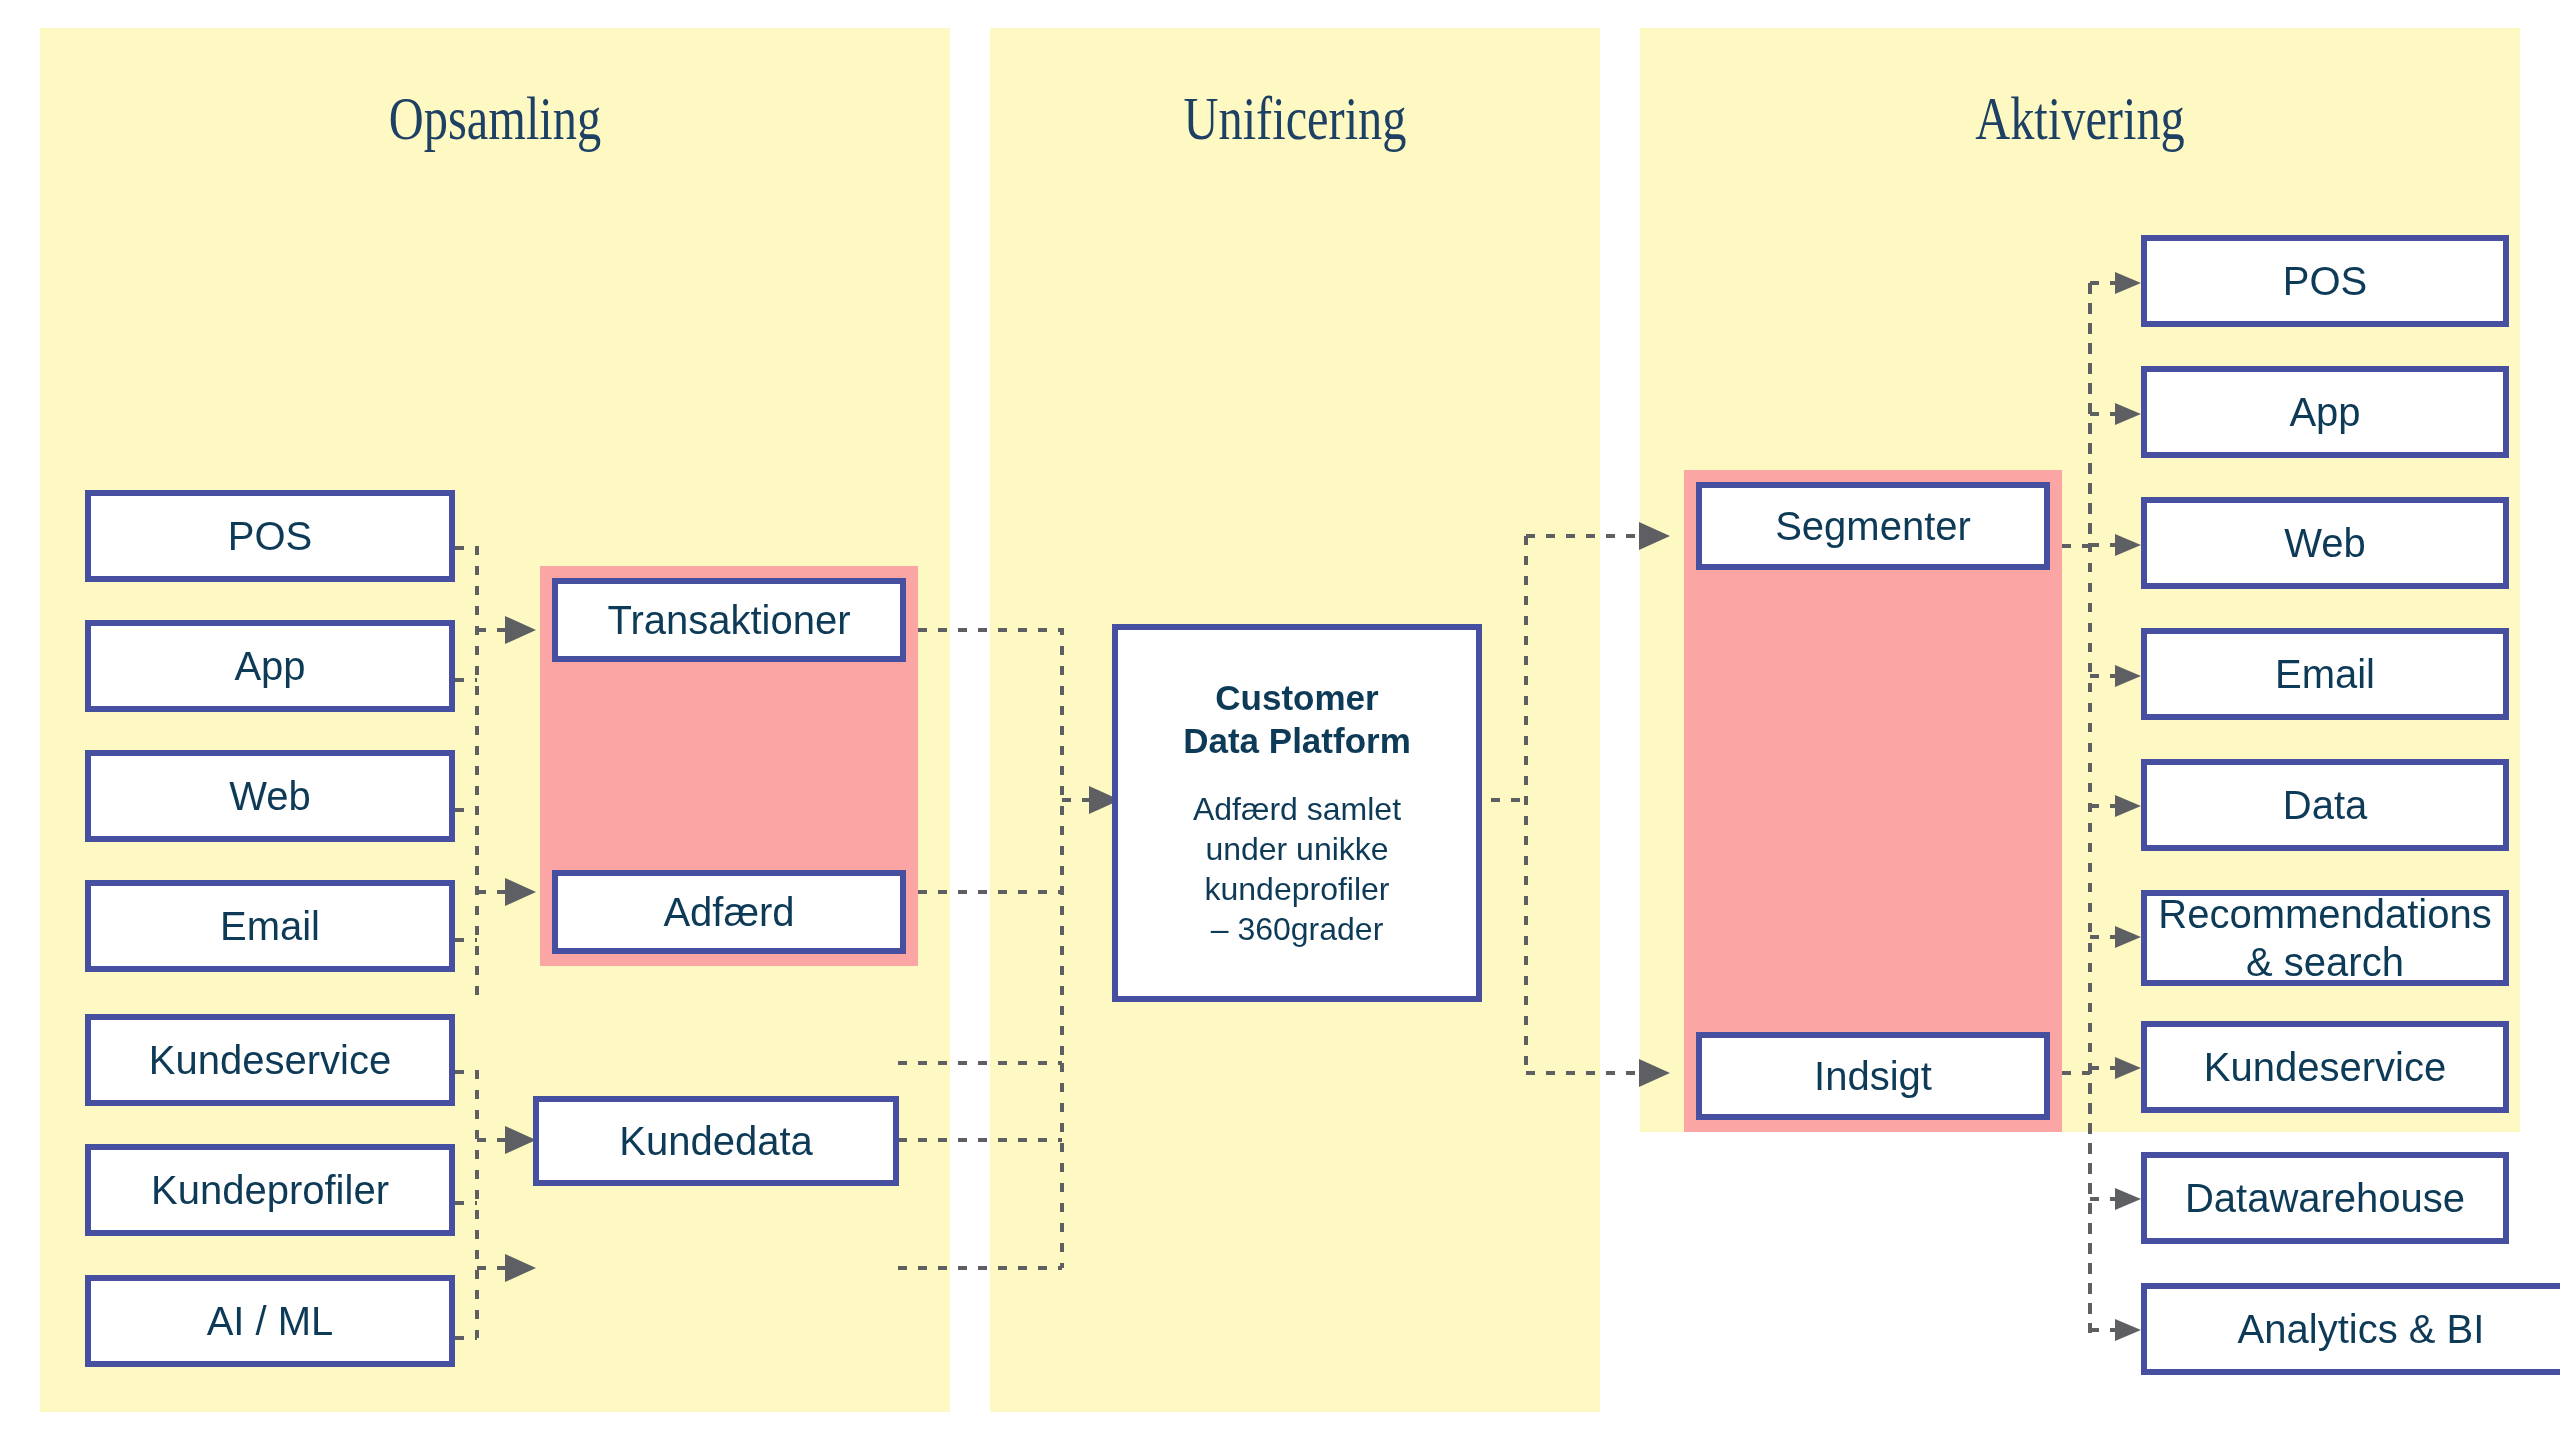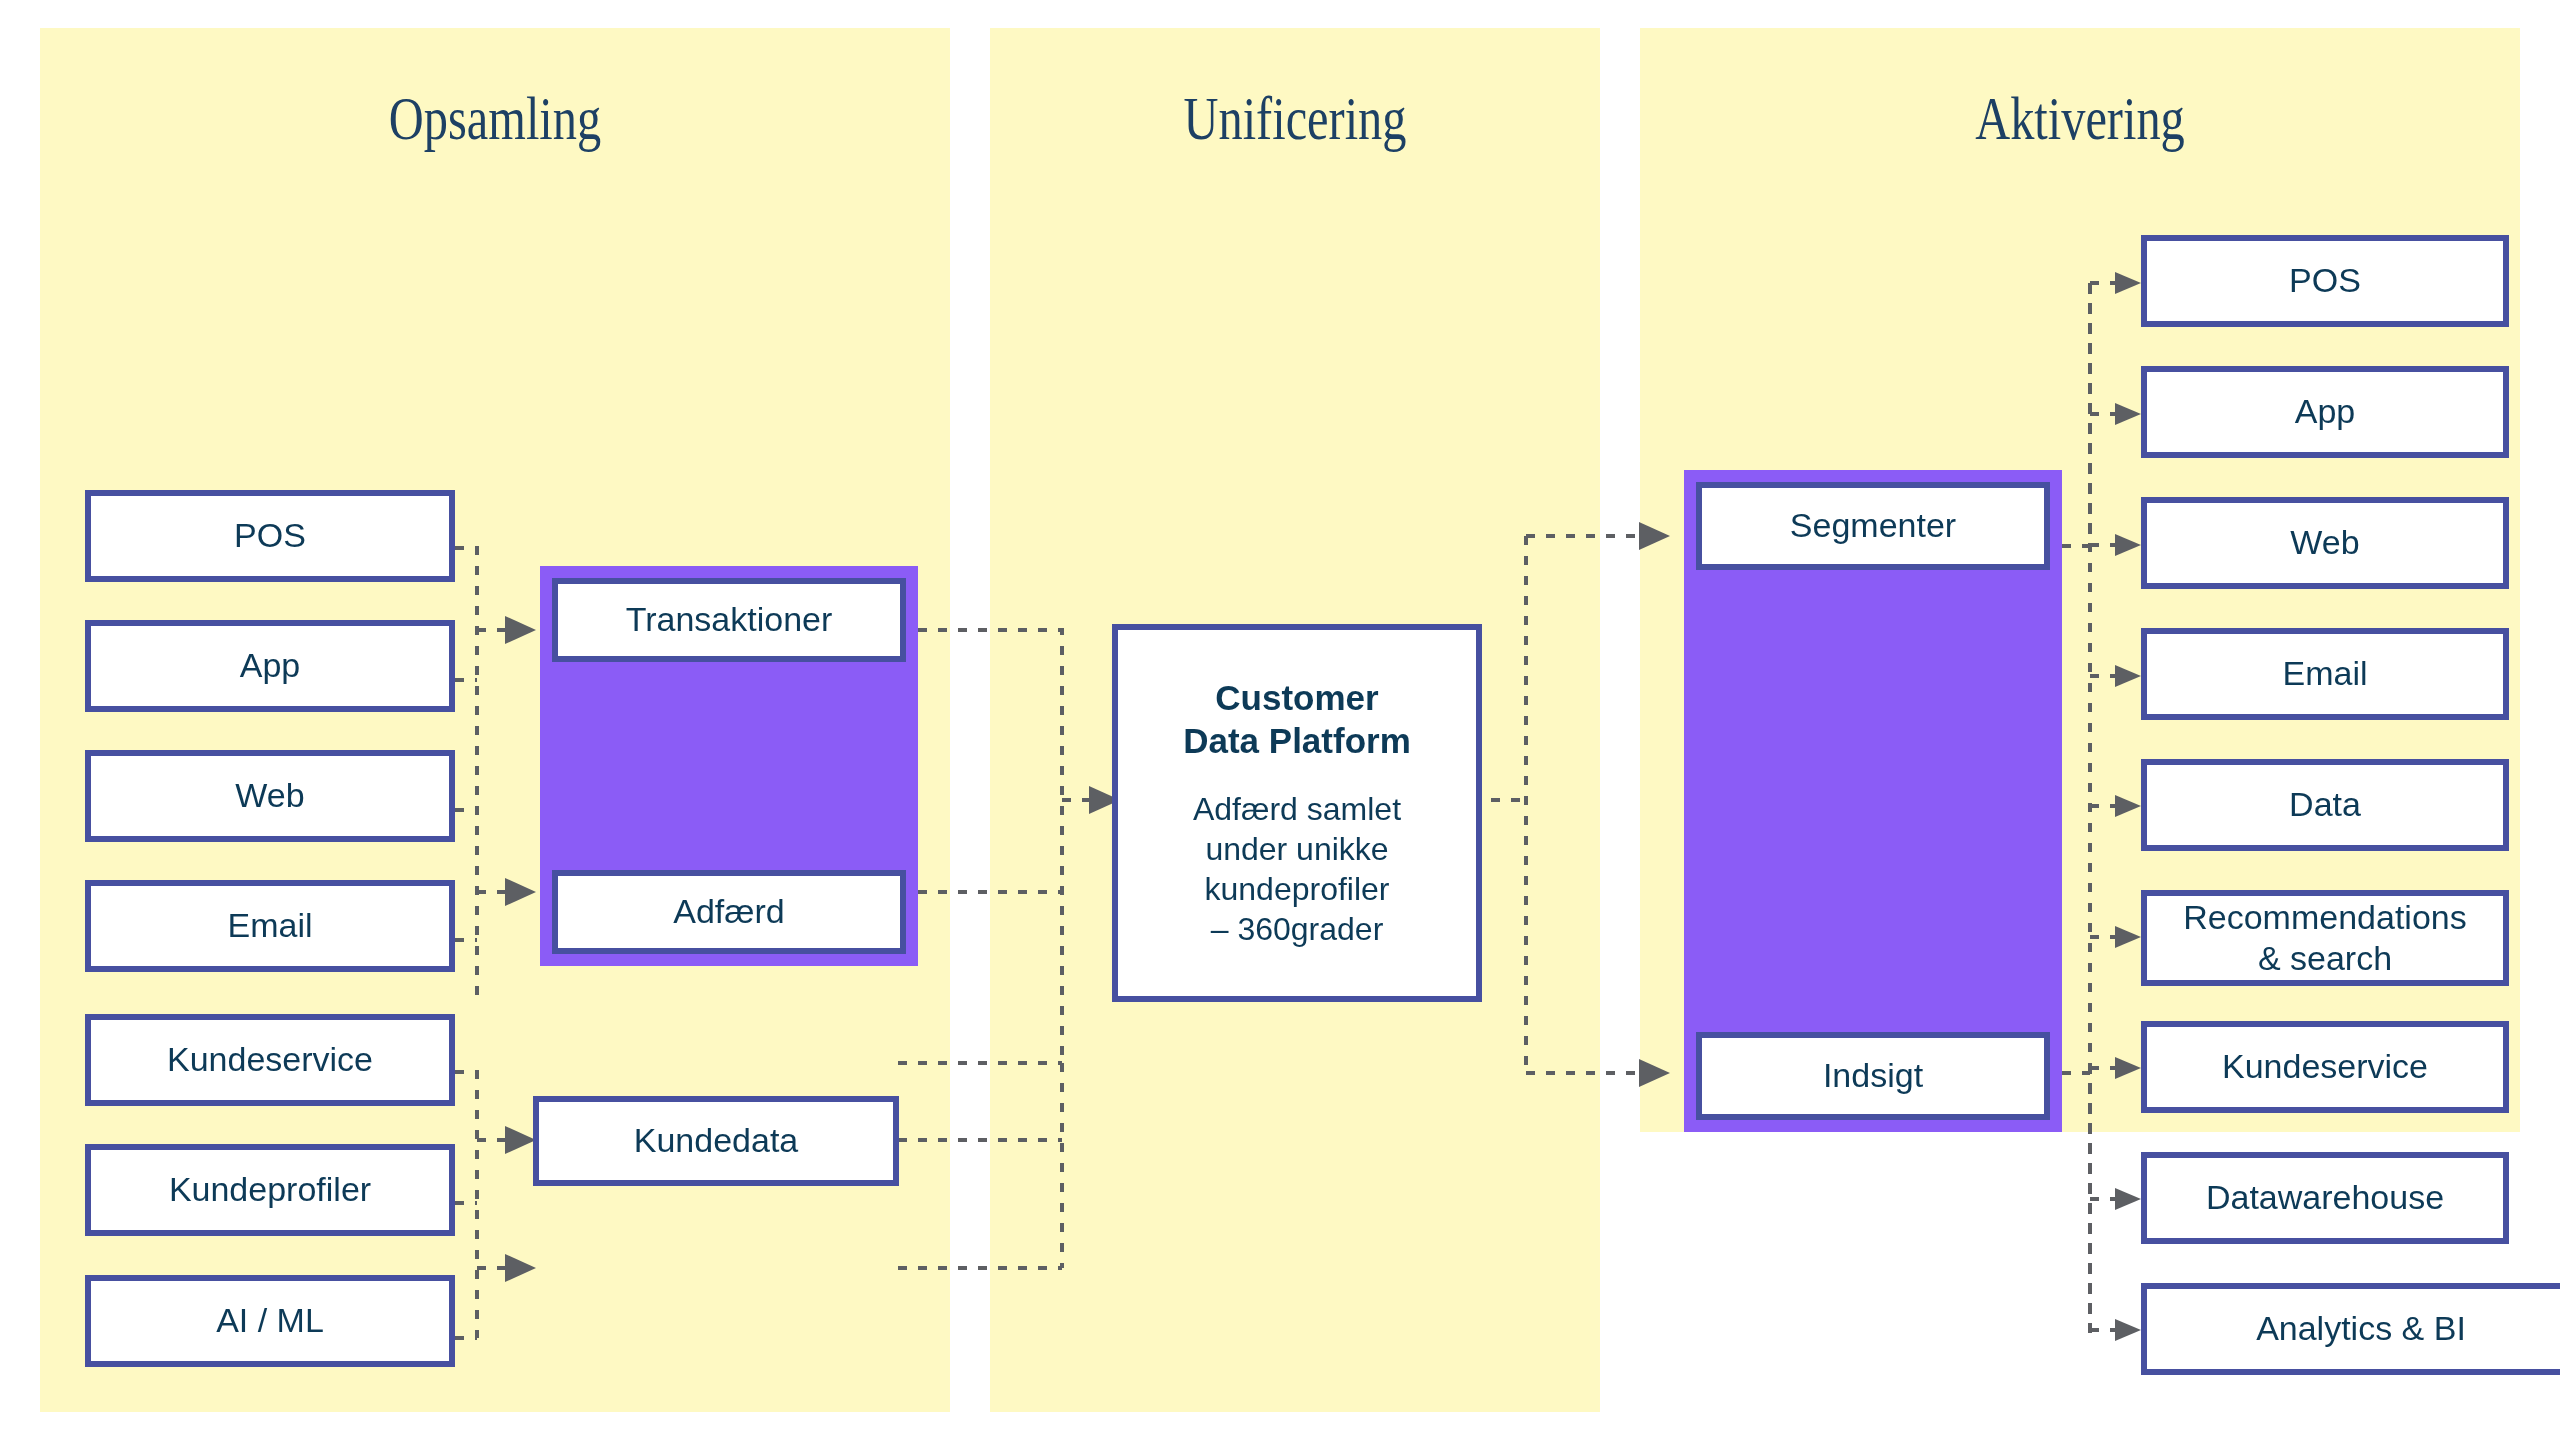--- a/index.html
+++ b/index.html
@@ -32,30 +32,30 @@
 
   
   .node{
     position:absolute;
     background:#ffffff;
     border:6px solid #4750a0;
     box-sizing:border-box;
     display:flex;align-items:center;justify-content:center;
     text-align:center;
     color:#0d3a57;
-    font-size:34px;
+    font-size:40px;
     line-height:1.15;
     padding:4px 8px;
   }
   .node.multi{line-height:1.2;}
 
   
   .group{
     position:absolute;
-    background:#8b5cf6;
+    background:#fca5a5;
     border:0;
     box-sizing:border-box;
     padding:8px;
   }
   .group > .node{position:absolute;}
 
   
   #cdp{
     position:absolute;
     background:#ffffff;

